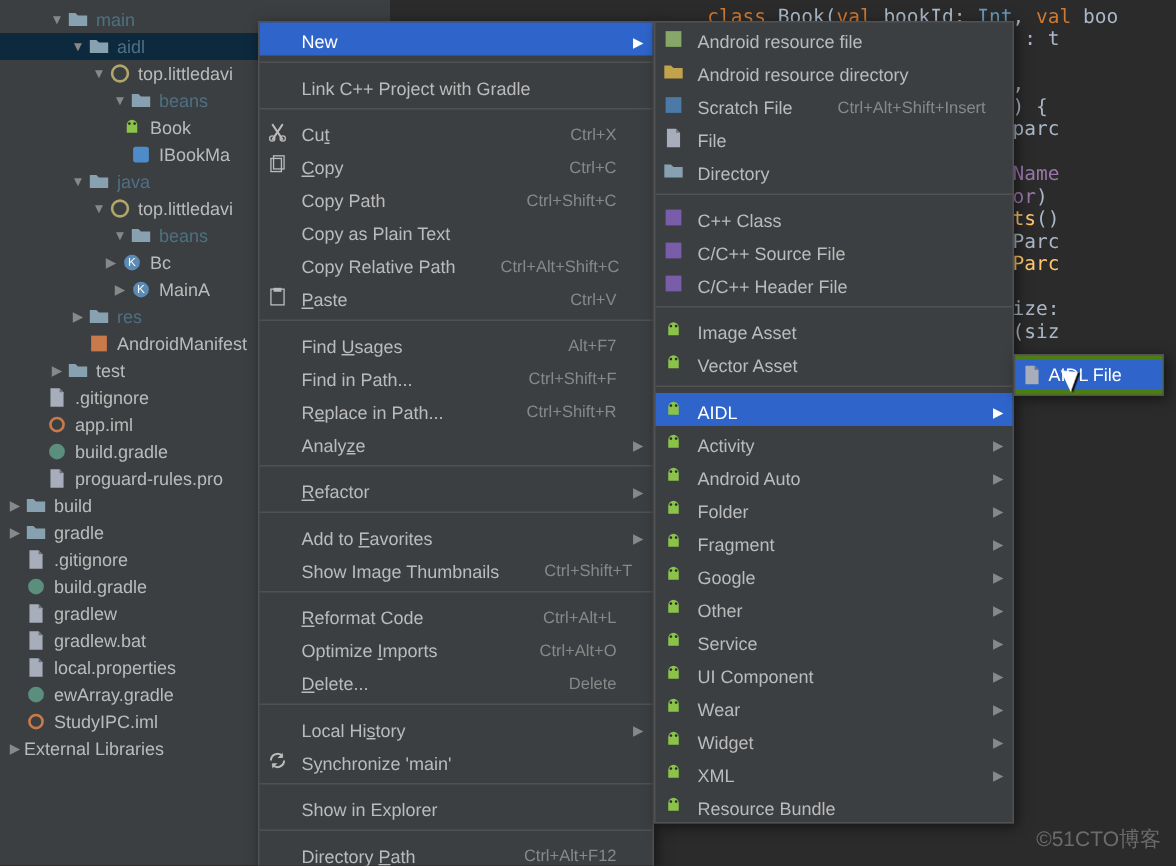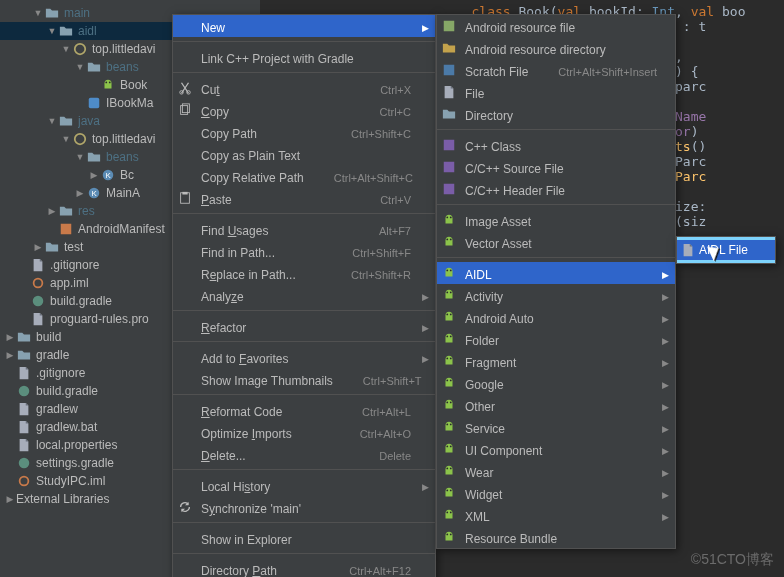--- a/index.html
+++ b/index.html
@@ -45,21 +45,21 @@
     margin-right: 4px;
     flex: 0 0 auto;
   }
   .ic svg { width: 14px; height: 14px; }
   .lbl { flex: 1 1 auto; overflow: hidden; text-overflow: ellipsis; }
   .hl { color: #4d7083; }
   
   
   .d0{padding-left:4px}.d1{padding-left:18px}.d2{padding-left:32px}
   .d3{padding-left:46px}.d4{padding-left:60px}.d5{padding-left:74px}
-  .d6{padding-left:88px}
+  .d6{padding-left:68px}
   
   
   .menu {
     position: absolute;
     background: #3c3f41;
     border: 1px solid #515151;
     box-shadow: 2px 2px 8px rgba(0,0,0,.5);
     color: #bbbbbb;
   }
   .menu-row {
@@ -82,21 +82,21 @@
   .menu-row .ic-left svg { width: 14px; height: 14px; }
   .menu-row .sub {
     position: absolute; right: 6px; font-size: 9px; color: #888;
   }
   .menu-row.hover .sub { color: #fff; }
   .mnemonic { text-decoration: underline; }
   
   
   .flyout {
     position: absolute;
-    background: #7dd3fc;
+    background: #4d7c0f;
     border: 1px solid #515151;
     box-shadow: 2px 2px 8px rgba(0,0,0,.5);
     padding: 3px 0;
   }
   .flyout-row {
     height: 20px;
     padding: 0 18px 0 22px;
     display:flex; align-items:center;
     color: #bbbbbb;
     white-space: nowrap;
@@ -386,21 +386,21 @@
       </span>
       <span class="lbl ">local.properties</span>
     </div>
     <div class="tree-row d0">
       <span class="chev"></span>
       <span class="ic">
         <svg viewBox="0 0 16 16">
           <circle cx="8" cy="8" r="6" fill="#5b8e7d"></circle>
         </svg>
       </span>
-      <span class="lbl ">settings.gradle</span>
+      <span class="lbl ">ewArray.gradle</span>
     </div>
     <div class="tree-row d0">
       <span class="chev"></span>
       <span class="ic">
         <svg viewBox="0 0 16 16">
           <circle cx="8" cy="8" r="5" fill="none" stroke="#c97a4a" stroke-width="2"></circle>
         </svg>
       </span>
       <span class="lbl ">StudyIPC.iml</span>
     </div>

